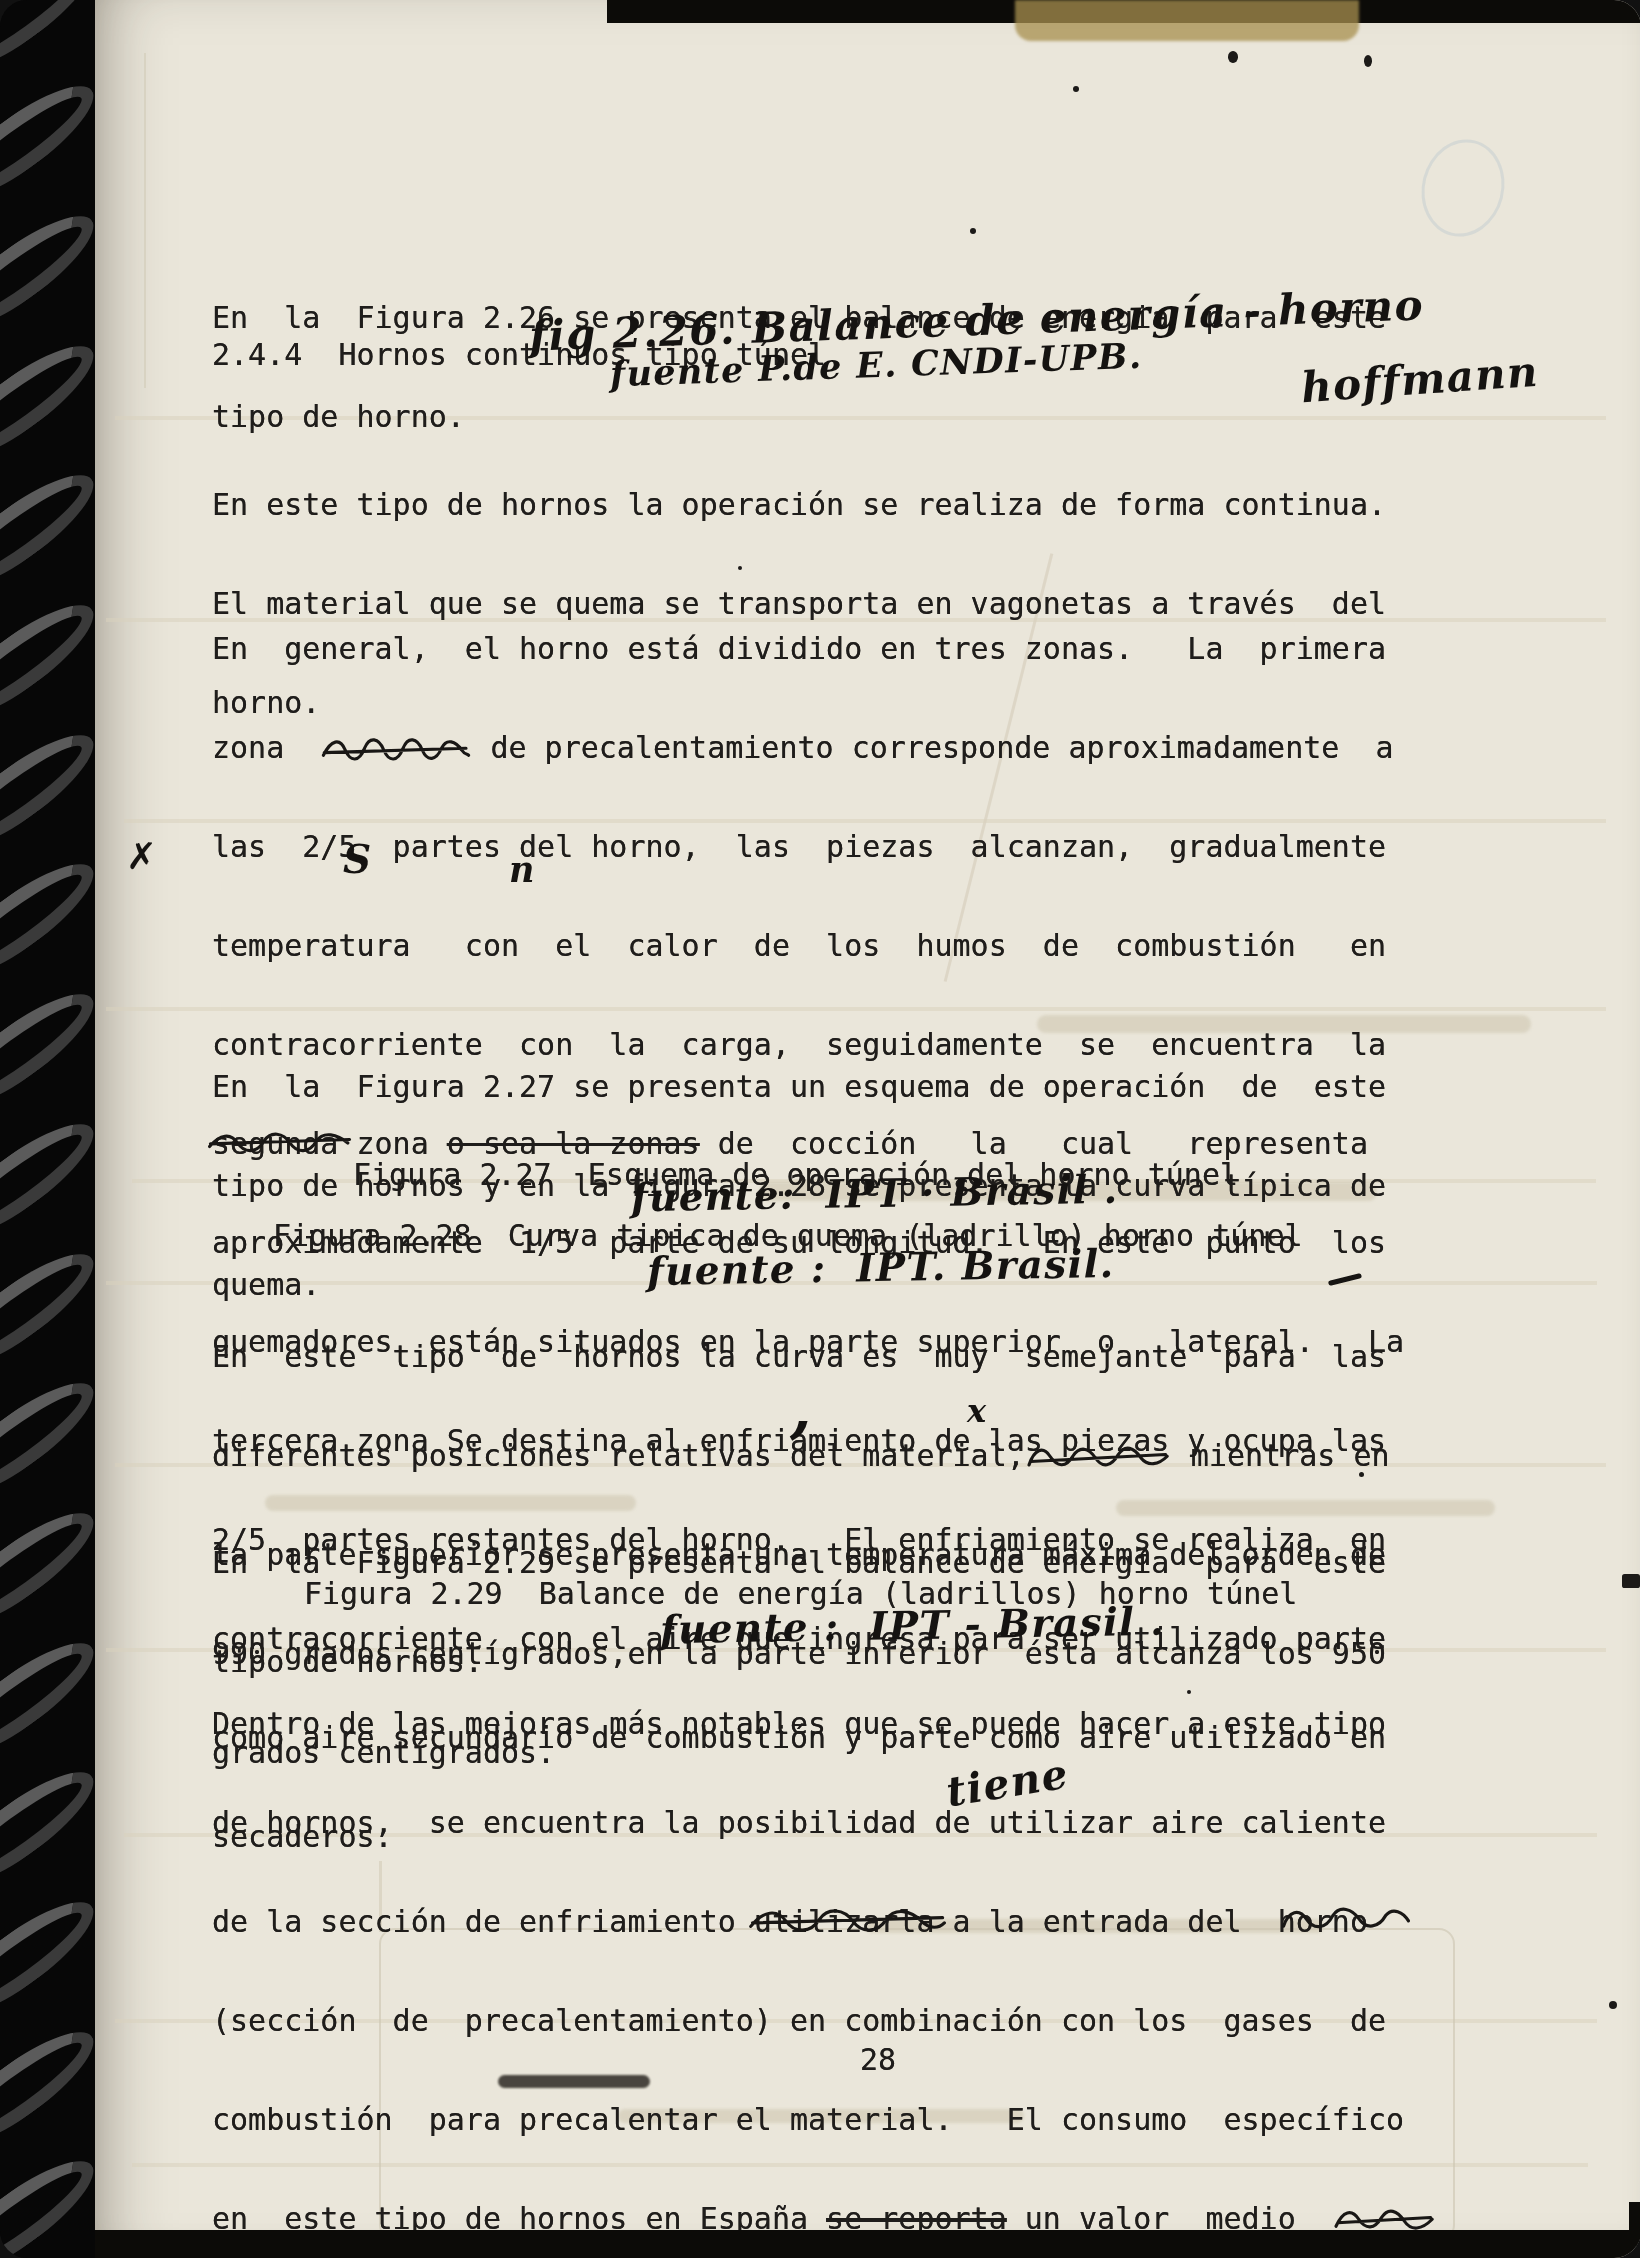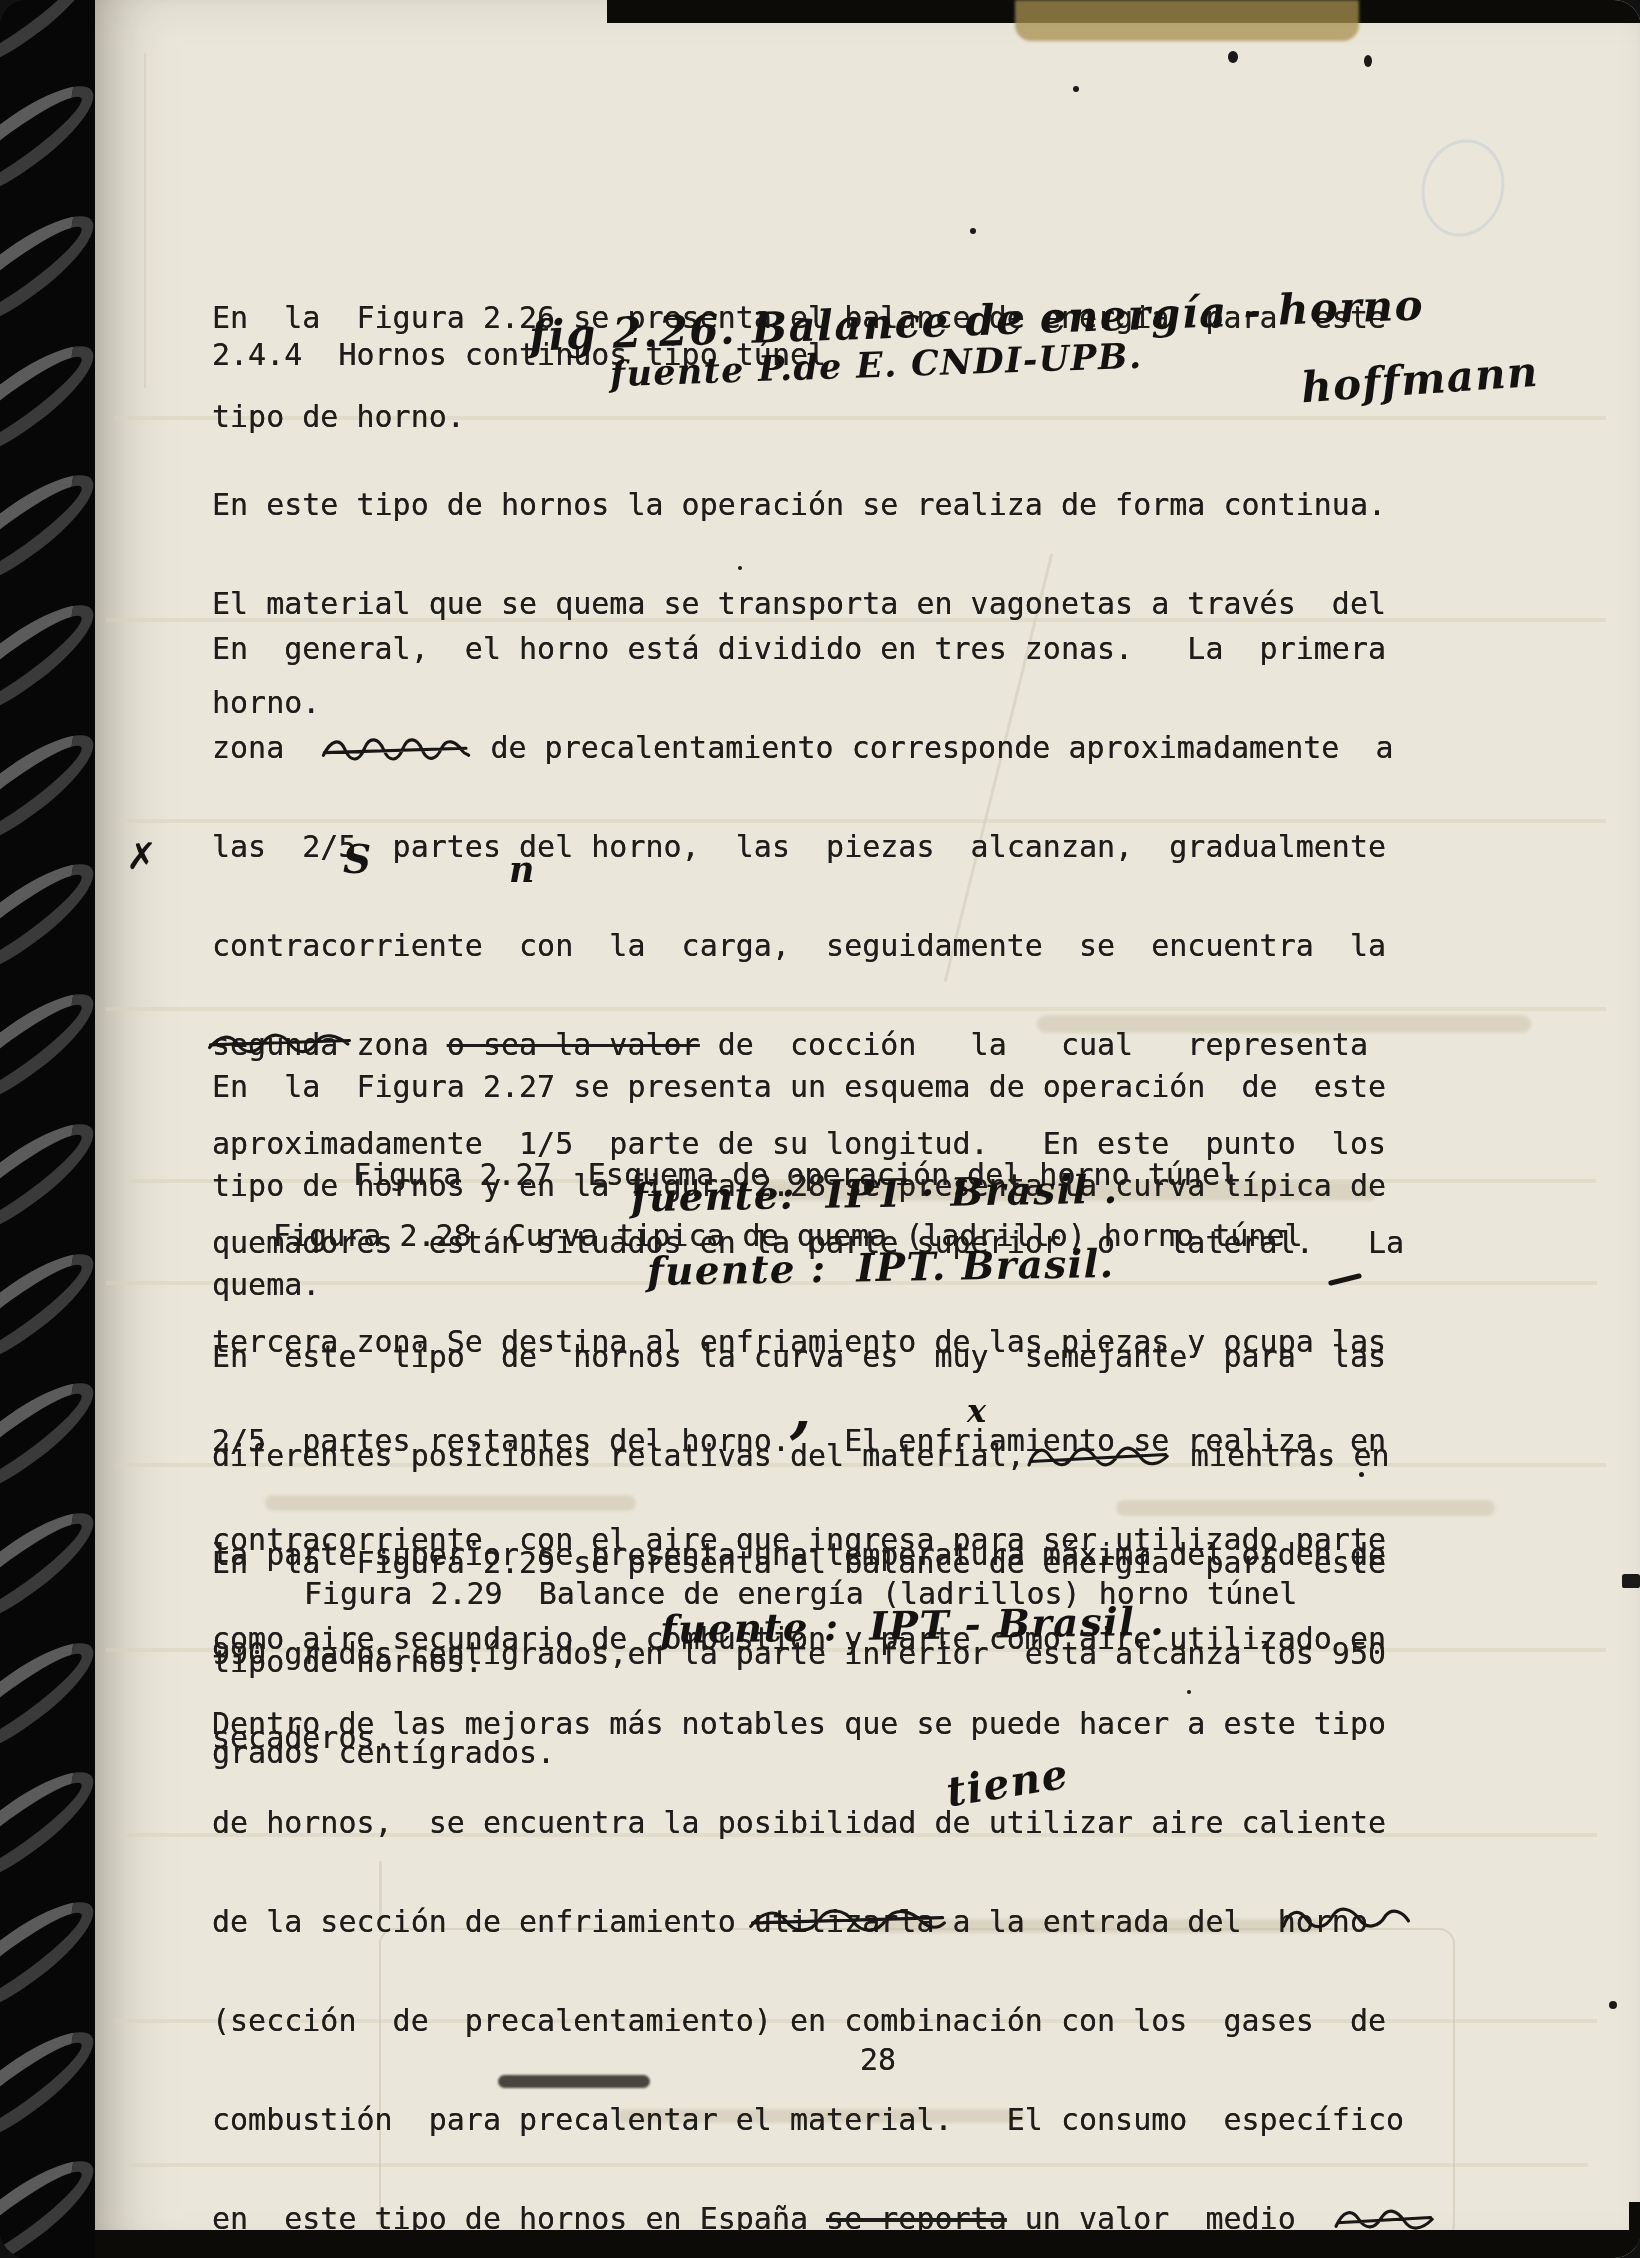--- a/index.html
+++ b/index.html
@@ -97,24 +97,25 @@
     <div>El material que se quema se transporta en vagonetas a través  del</div>
     <div>horno.</div>
   </div>
 
   <div class="t" style="left:212px;top:566px;">
     <div>En  general,  el horno está dividido en tres zonas.   La  primera</div>
     <div><span>zona  </span><svg class="scrib" width="152" height="28" viewBox="0 0 172 32">
           <path d="M3,22 C12,4 22,2 28,16 C34,30 44,30 50,14 C56,0 66,2 72,16 C78,30 88,30 94,14 C100,0 110,2 116,16 C122,30 132,28 138,14 C144,2 154,6 161,16 C165,22 168,20 169,22 M4,19 L166,14"></path>
         </svg><span> de precalentamiento corresponde aproximadamente  a</span></div>
     <div>las  2/5  partes del horno,  las  piezas  alcanzan,  gradualmente</div>
+    <div>temperatura   con  el  calor  de  los  humos  de  combustión   en</div>
     <div>contracorriente  con  la  carga,  seguidamente  se  encuentra  la</div>
     <div><span class="rel"><span>segunda</span><svg class="wordcover" width="146" height="28" viewBox="0 0 165 32">
             <path d="M2,20 C14,6 26,4 34,16 C42,28 56,28 64,14 C72,2 86,4 94,16 C102,28 116,28 124,14 C132,2 148,6 160,16 M3,17 L162,12"></path>
-          </svg></span><span> zona </span><span class="xout">o sea la valor</span><span> de  cocción   la   cual   representa</span></div>
+          </svg></span><span> zona </span><span class="xout">o sea la zonas</span><span> de  cocción   la   cual   representa</span></div>
     <div>aproximadamente  1/5  parte de su longitud.   En este  punto  los</div>
     <div>quemadores  están situados en la parte superior  o   lateral.   La</div>
     <div>tercera zona Se destina al enfriamiento de las piezas y ocupa las</div>
     <div>2/5  partes restantes del horno.   El enfriamiento se realiza  en</div>
     <div>contracorriente  con el aire que ingresa para ser utilizado parte</div>
     <div>como aire secundario de combustión y parte como aire utilizado en</div>
     <div>secaderos.</div>
   </div>
 
   <div class="t" style="left:212px;top:1004px;">

